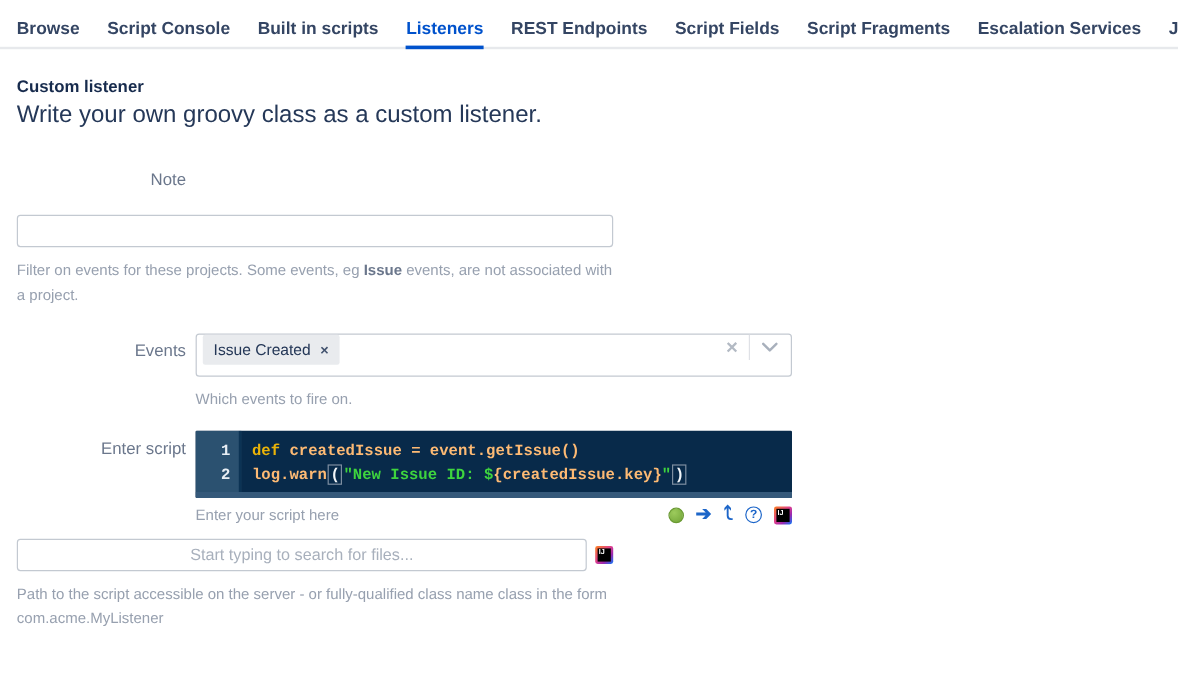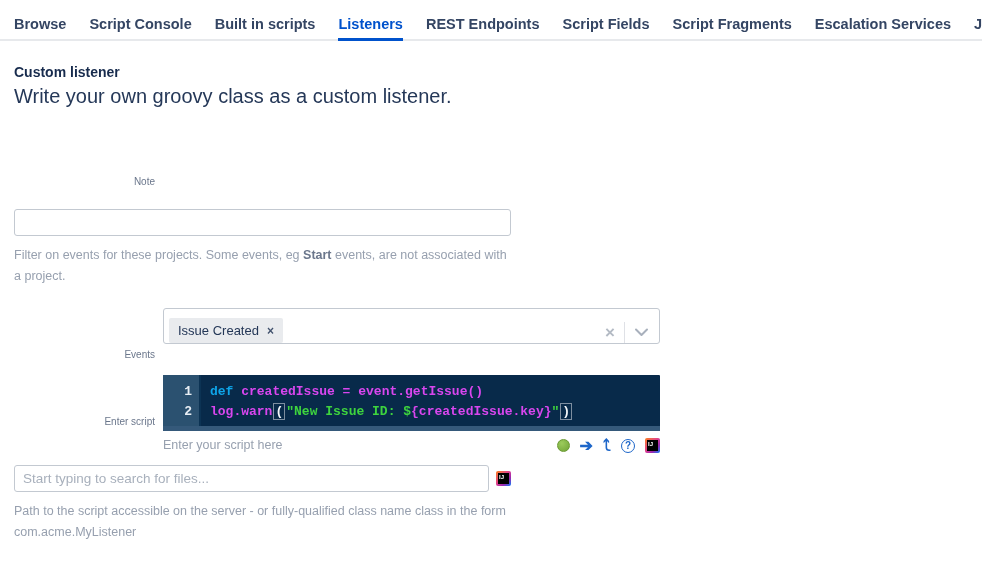--- a/index.html
+++ b/index.html
@@ -16,54 +16,54 @@
 
   
   .content { padding: 0 14px; }
   .page-title { margin-top: 23px; font-size: 14px; font-weight: 700; color: #172b4d; }
   .page-subtitle { margin-top: 5px; font-size: 20px; color: #253858; }
 
   
   .form { margin-top: 27px; }
   .row { display: flex; margin-bottom: 15px; }
   .lbl { width: 141px; flex: 0 0 141px; text-align: right; padding-top: 6px; margin-right: 8px;
-         font-size: 10px; color: #6b778c; margin-top: 35px; }
+         font-size: 14px; color: #6b778c; }
   .field { width: 497px; flex: 0 0 497px; }
   .helper { margin-top: 9px; font-size: 12.5px; color: #97a0af; line-height: 1.65; }
   .helper b { color: #6b778c; }
 
   input.text { width: 100%; height: 27px; border: 1px solid #c3c9d1; border-radius: 3px;
                padding: 0 8px; font-size: 13.5px; color: #172b4d; font-family: "Liberation Sans", sans-serif; }
   input.text::placeholder { color: #a8b0bc; }
   .gap-lg { margin-bottom: 22px; }
 
   
   .select { width: 100%; height: 36px; border: 1px solid #c3c9d1; border-radius: 3px;
-            display: flex; align-items: flex-end; padding: 0 10px 0 5px; cursor: text; }
+            display: flex; align-items: flex-start; padding: 0 10px 0 5px; cursor: text; }
   .tagpill { display: inline-flex; align-items: center; gap: 8px; background: #e9ebee;
              border-radius: 2px; padding: 5px 9px; font-size: 13px; color: #243757; }
   .tag-x { font-weight: 700; font-size: 12px; color: #42526e; cursor: pointer; }
   .sel-controls { margin-left: auto; display: flex; align-items: center; gap: 9px; }
   .sel-clear { color: #b3bac4; font-size: 17px; font-weight: 700; line-height: 1; cursor: pointer; }
   .sel-div { width: 1px; height: 21px; background: #dfe1e6; }
   .sel-chev { display: flex; align-items: center; cursor: pointer; }
 
   
   .editor { width: 100%; height: 56px; background: #082a4a; border-radius: 1px; position: relative;
             font-family: "Liberation Mono", "DejaVu Sans Mono", monospace; font-size: 13px; overflow: hidden; }
   .gutter { position: absolute; left: 0; top: 0; bottom: 0; width: 38px; background: #2b5170;
             border-right: 2px solid #0c3354; }
   .code-area { position: relative; padding: 7px 0 0 0; }
   .code-line { display: flex; height: 20px; line-height: 20px; }
   .ln { width: 38px; flex: 0 0 38px; text-align: right; padding-right: 9px; color: #e8eef4;
         position: relative; z-index: 1; font-weight: 700; }
   .code { padding-left: 9px; white-space: pre; font-weight: 700; color: #f2f6f9; }
-  .code .keyword { color: #0ea5e9; }
+  .code .keyword { color: #eab308; }
   .code .string { color: #3ed43e; }
-  .code .plain { color: #d946ef; }
+  .code .plain { color: #fdba74; }
   .code .brace { color: #f2f6f9; border: 1px solid #7d8ea0; padding: 0 1px; margin: 0 1px; }
   .editor-scroll { position: absolute; left: 0; right: 0; bottom: 0; height: 5px; background: #35597a; }
 
   .editor-footer { display: flex; align-items: center; margin-top: 4px; }
   .editor-footer .helper { margin-top: 0; }
   .editor-icons { margin-left: auto; display: flex; align-items: center; gap: 10px; }
   .dot-green { width: 13px; height: 13px; border-radius: 50%;
                background: radial-gradient(circle at 35% 30%, #9ccb5c, #71a437); border: 1px solid #6a9a33; }
   .arrow-right { color: #1d66c9; font-size: 16px; font-weight: 700; line-height: 1; cursor: pointer; }
   .arrow-curve { color: #1d66c9; font-size: 16px; font-weight: 700; line-height: 1;
@@ -72,21 +72,21 @@
                  color: #1d66c9; font-size: 10px; font-weight: 700; display: flex;
                  align-items: center; justify-content: center; cursor: pointer; }
   .ij-icon { width: 15px; height: 15px; border-radius: 2px; cursor: pointer;
              background: linear-gradient(135deg, #fc801d 0%, #e0418d 45%, #9c27b0 70%, #077cfb 100%);
              display: flex; align-items: center; justify-content: center; }
   .ij-inner { width: 11px; height: 11px; background: #000; color: #fff; font-size: 6px;
               font-weight: 700; display: flex; align-items: flex-start; justify-content: flex-start;
               padding: 1px; line-height: 1; }
 
   .file-row { display: flex; align-items: center; gap: 7px; }
-  .file-row input.text { flex: 1; }
+  .file-row input.text { flex: 1; text-align: center; }
 </style>
 </head>
 <body>
 
 <div class="nav">
   <div class="nav-tabs">
       <span class="tab">Browse</span>
       <span class="tab">Script Console</span>
       <span class="tab">Built in scripts</span>
       <span class="tab active">Listeners</span>
@@ -105,21 +105,21 @@
 
   <div class="form">
 
     <div class="row gap-lg">
       <label class="lbl">Note</label>
     </div>
 
     <div class="row gap-lg">
       <div class="field">
         <input class="text" type="text" value="" style="">
-        <div class="helper"><span>Filter on events for these projects. Some events, eg </span><b>Start</b><span> events, are not associated with a project.</span></div>
+        <div class="helper"><span>Filter on events for these projects. Some events, eg </span><b>Issue</b><span> events, are not associated with a project.</span></div>
       </div>
     </div>
 
     <div class="row">
       <label class="lbl">Events</label>
       <div class="field">
         <div class="select">
           <span class="tagpill">
             <span>Issue Created</span>
             <span class="tag-x">×</span>
@@ -127,20 +127,21 @@
           <span class="sel-controls">
             <span class="sel-clear">×</span>
             <span class="sel-div"></span>
             <span class="sel-chev">
               <svg width="15" height="9" viewBox="0 0 15 9">
                   <polyline points="2,1.5 7.5,7 13,1.5" fill="none" stroke="#a8b0bc" stroke-width="2" stroke-linecap="round" stroke-linejoin="round"></polyline>
                 </svg>
             </span>
           </span>
         </div>
+        <div class="helper">Which events to fire on.</div>
       </div>
     </div>
 
     <div class="row" style="margin-bottom:9px">
       <label class="lbl">Enter script</label>
       <div class="field">
         <div class="editor">
           <div class="gutter"></div>
           <div class="code-area">
               <div class="code-line">

